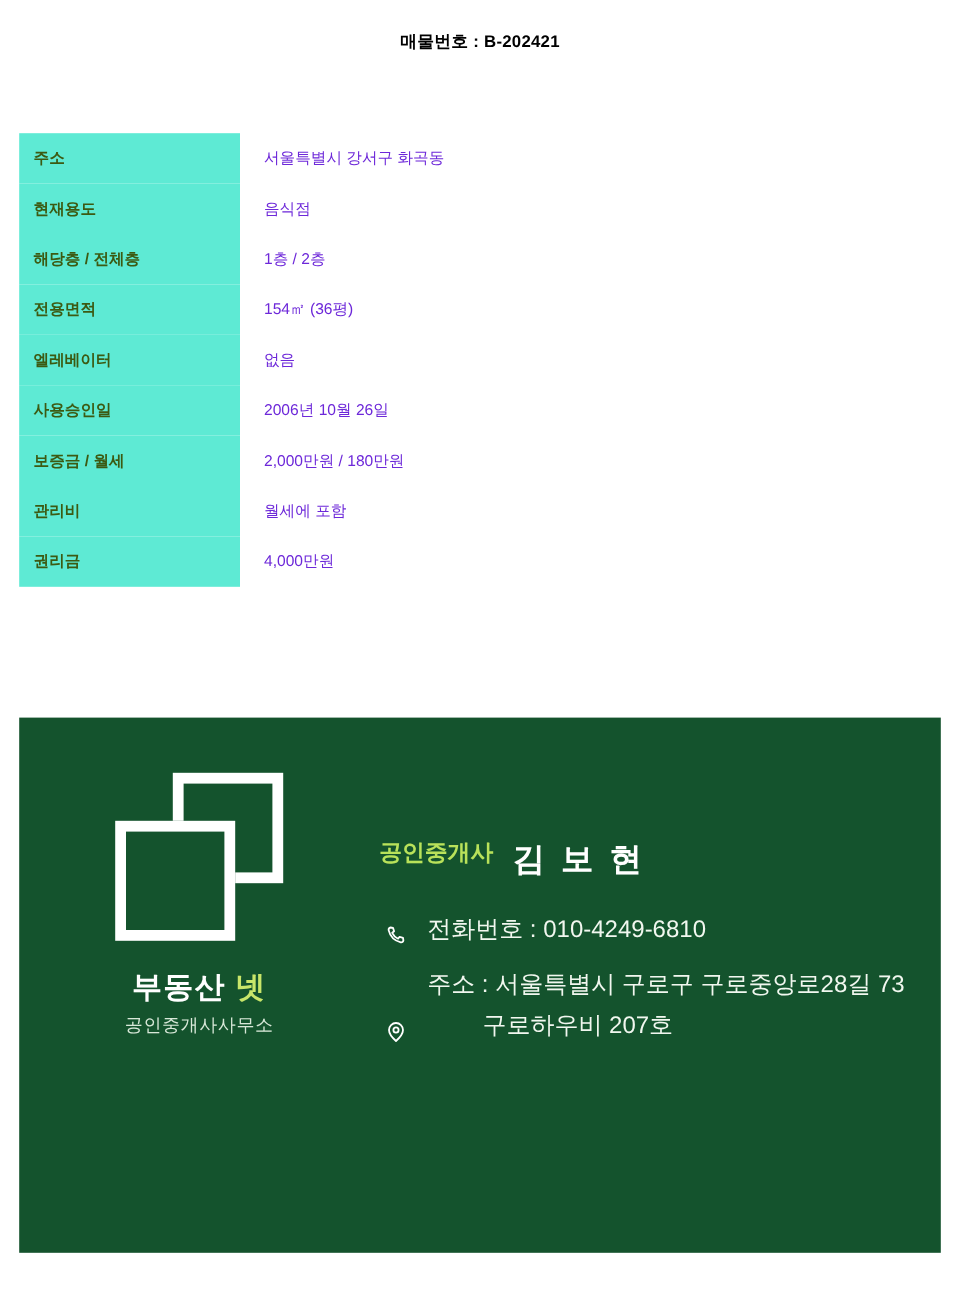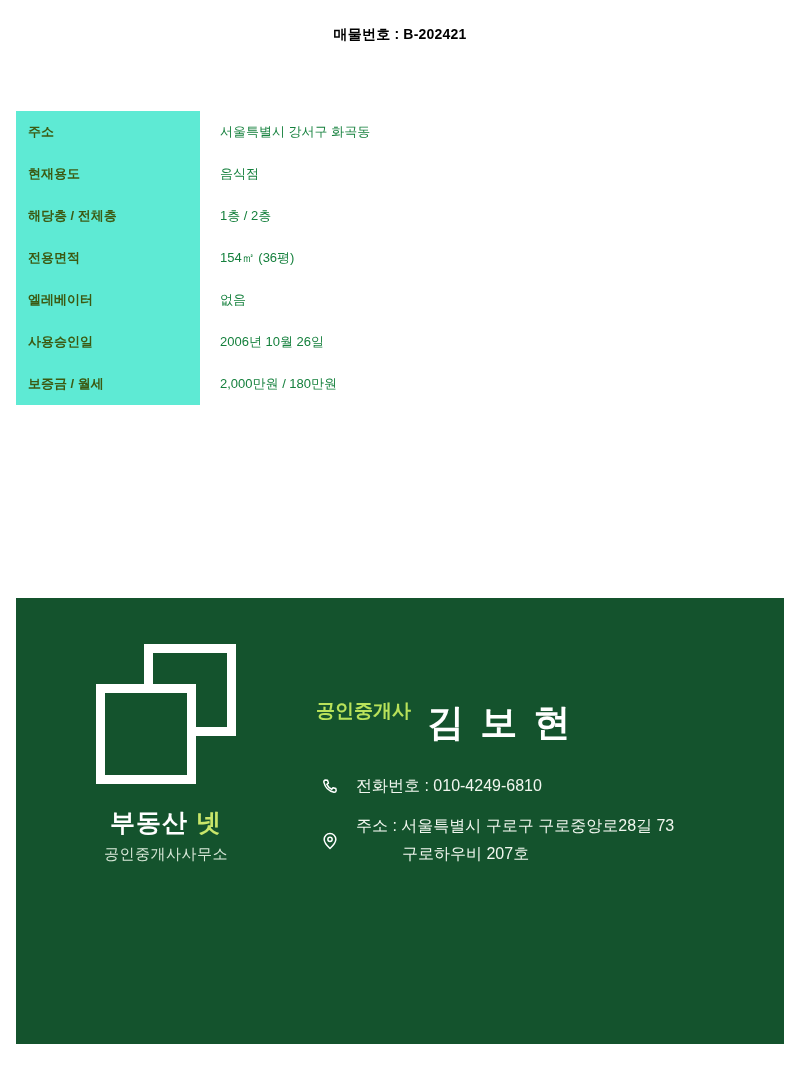--- a/index.html
+++ b/index.html
@@ -40,21 +40,21 @@
     background: #5eead4;
     color: #3c5a12;
     font-size: 13px;
     font-weight: bold;
     padding-left: 12px;
     vertical-align: middle;
     border: none;
   }
   .spec-table td.v {
     background: #ffffff;
-    color: #15803d;
+    color: #6d28d9;
     font-size: 13px;
     padding-left: 20px;
     vertical-align: middle;
     border: none;
   }
 
   
   .footer-card {
     position: absolute;
     left: 16px;
@@ -124,30 +124,30 @@
     align-items: flex-start;
     margin-bottom: 26px;
   }
   .agent-role {
     font-size: 19px;
     font-weight: bold;
     color: #b9e25a;
     margin-right: 16px;
   }
   .agent-name {
-    font-size: 37px;
+    font-size: 27px;
     font-weight: bold;
     color: #ffffff;
     letter-spacing: 3px;
   }
   .contact-row {
     display: flex;
-    align-items: center;
+    align-items: flex-end;
     margin-bottom: 16px;
-    font-size: 16px;
+    font-size: 20px;
     color: #f1f7ef;
   }
   .contact-icon {
     width: 28px;
     flex: 0 0 28px;
     margin-right: 12px;
     display: flex;
     align-items: center;
     justify-content: center;
     padding-top: 1px;
@@ -187,20 +187,28 @@
       <td class="k">엘레베이터</td>
       <td class="v">없음</td>
     </tr>
     <tr>
       <td class="k">사용승인일</td>
       <td class="v">2006년 10월 26일</td>
     </tr>
     <tr>
       <td class="k">보증금 / 월세</td>
       <td class="v">2,000만원 / 180만원</td>
+    </tr>
+    <tr>
+      <td class="k">관리비</td>
+      <td class="v">월세에 포함</td>
+    </tr>
+    <tr>
+      <td class="k">권리금</td>
+      <td class="v">4,000만원</td>
     </tr>
   </tbody>
 </table>
 
 <div class="footer-card">
   <div class="footer-inner">
 
     <div class="brand">
       <div class="brand-mark">
         <div class="sq sq-back"></div>

